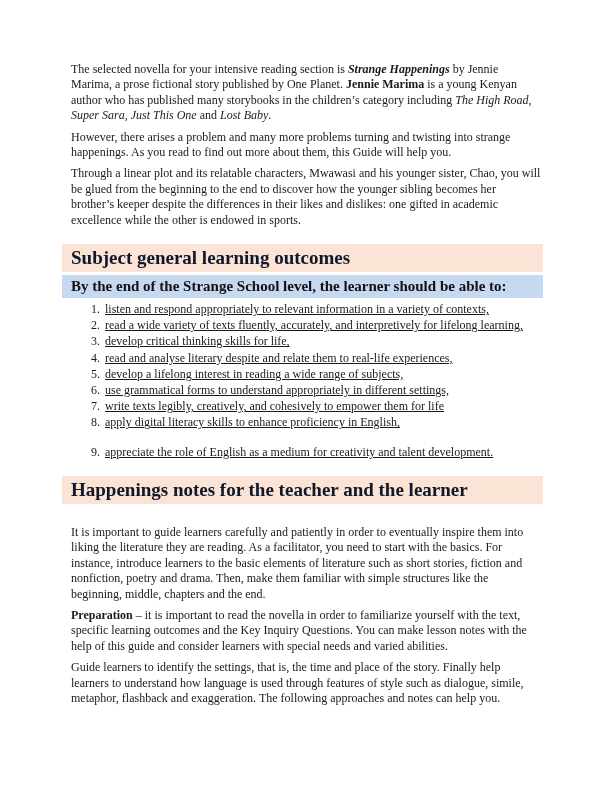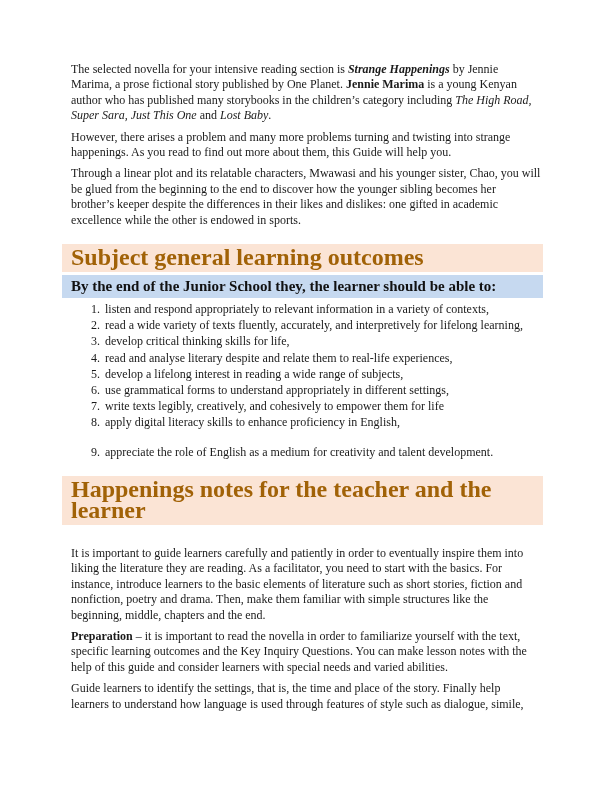--- a/index.html
+++ b/index.html
@@ -16,44 +16,45 @@
     overflow: hidden;
   }
   .content p {
     margin: 0 0 6px 0;
     line-height: 15.4px;
     text-align: left;
   }
   .section { margin-top: 16px; }
   .h1-bar {
     background: #fbe4d5;
-    font-size: 24px;
+    font-size: 19px;
     font-weight: bold;
     line-height: 21px;
-    color: #a16207;
+    color: #0f172a;
     margin: 0 -2px 0 -9px;
     padding: 3px 4px 4px 9px;
   }
   .h2-bar {
     background: #c6d9f0;
     font-size: 15px;
     font-weight: bold;
     line-height: 16px;
     color: #111111;
     margin: 3px -2px 0 -9px;
     padding: 3px 4px 4px 9px;
   }
   ol.outcomes {
     margin: 4px 0 0 0;
     padding: 0 0 0 32px;
   }
   ol.outcomes li {
     line-height: 15.2px;
     margin-bottom: 1px;
     padding-left: 2px;
+    text-decoration: underline;
   }
   ol.outcomes li:last-child { margin-top: 14px; }
   .notes-paras { margin-top: 21px; }
   .footer {
     position: absolute;
     left: 71px;
     top: 734px;
     font-size: 12px;
     color: #1a1a1a;
     letter-spacing: 0.2px;
@@ -66,21 +67,21 @@
   <div class="content">
 
     <div>
         <p><span>The selected novella for your intensive reading section is </span><span style="font-weight: bold; font-style: italic;">Strange Happenings</span><span> by Jennie Marima, a prose fictional story published by One Planet. </span><span style="font-weight: bold;">Jennie Marima</span><span> is a young Kenyan author who has published many storybooks in the children’s category including </span><span style="font-style: italic;">The High Road, Super Sara, Just This One</span><span> and </span><span style="font-style: italic;">Lost Baby</span><span>.</span></p>
         <p><span>However, there arises a problem and many more problems turning and twisting into strange happenings. As you read to find out more about them, this Guide will help you.</span></p>
         <p><span>Through a linear plot and its relatable characters, Mwawasi and his younger sister, Chao, you will be glued from the beginning to the end to discover how the younger sibling becomes her brother’s keeper despite the differences in their likes and dislikes: one gifted in academic excellence while the other is endowed in sports.</span></p>
       </div>
 
     <div class="section">
       <div class="h1-bar">Subject general learning outcomes</div>
-      <div class="h2-bar">By the end of the Junior School they, the learner should be able to:</div>
+      <div class="h2-bar">By the end of the Strange School level, the learner should be able to:</div>
       <ol class="outcomes">
           <li>listen and respond appropriately to relevant information in a variety of contexts,</li>
           <li>read a wide variety of texts fluently, accurately, and interpretively for lifelong learning,</li>
           <li>develop critical thinking skills for life,</li>
           <li>read and analyse literary despite and relate them to real-life experiences,</li>
           <li>develop a lifelong interest in reading a wide range of subjects,</li>
           <li>use grammatical forms to understand appropriately in different settings,</li>
           <li>write texts legibly, creatively, and cohesively to empower them for life</li>
           <li>apply digital literacy skills to enhance proficiency in English,</li>
           <li>appreciate the role of English as a medium for creativity and talent development.</li>

